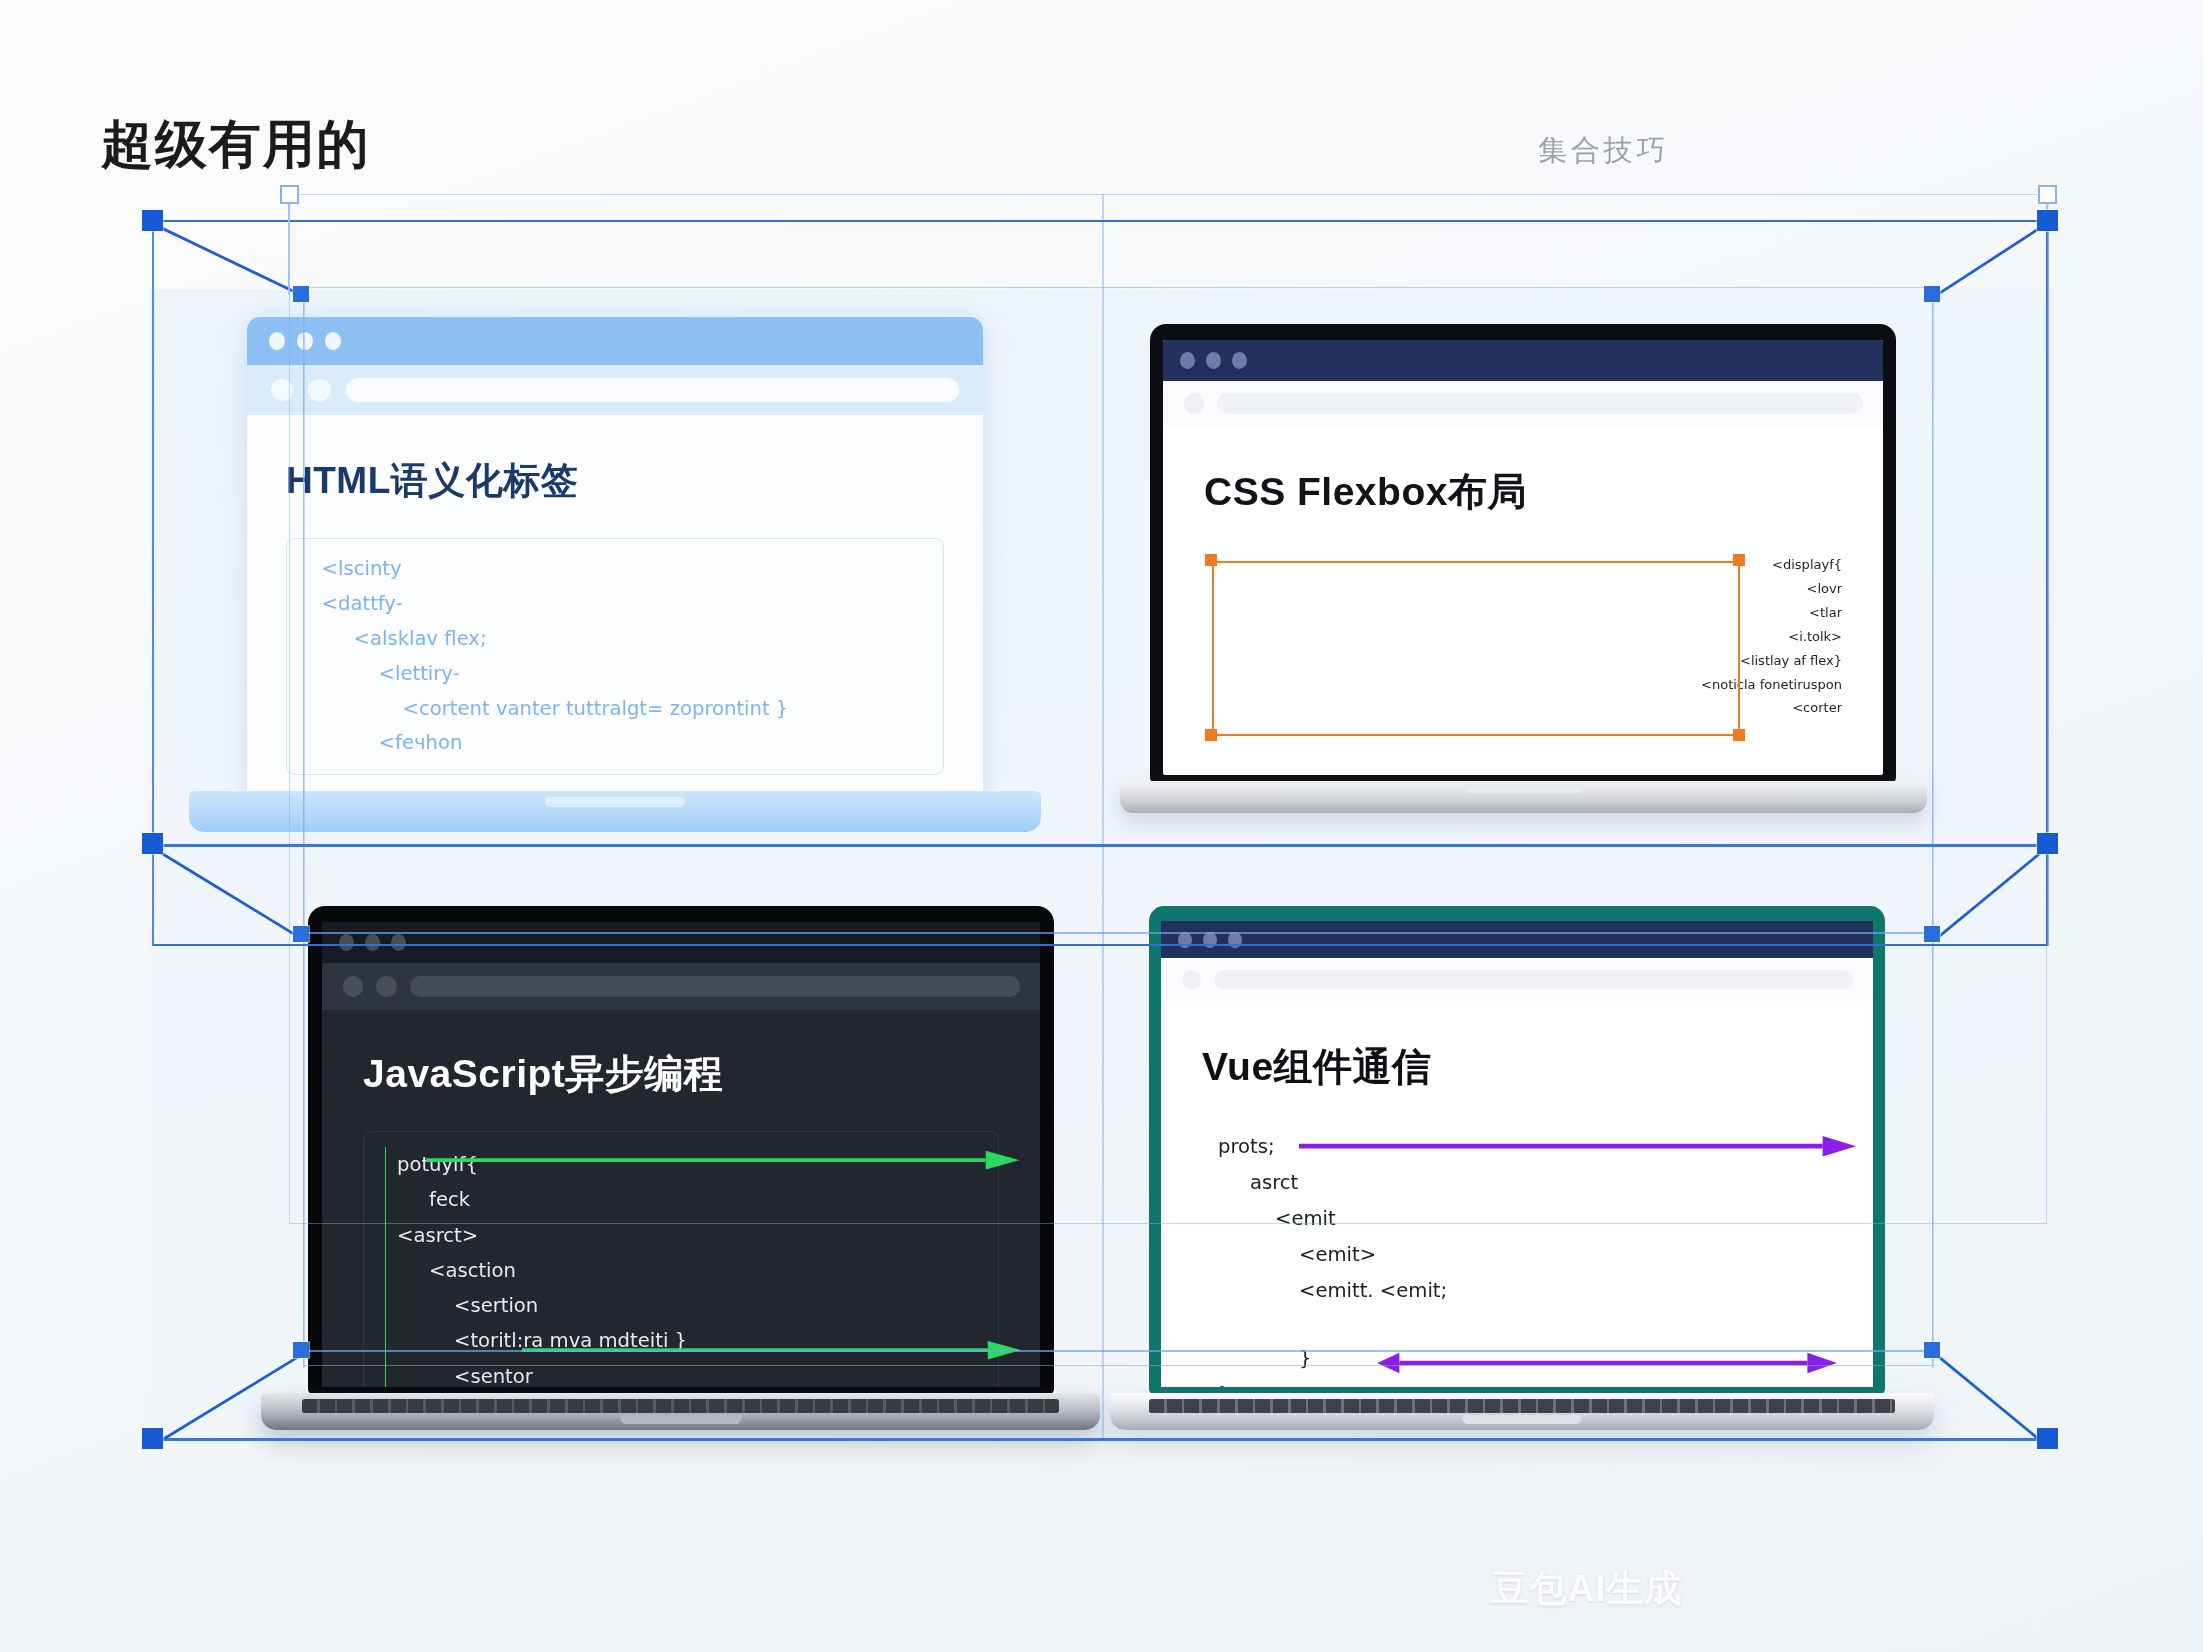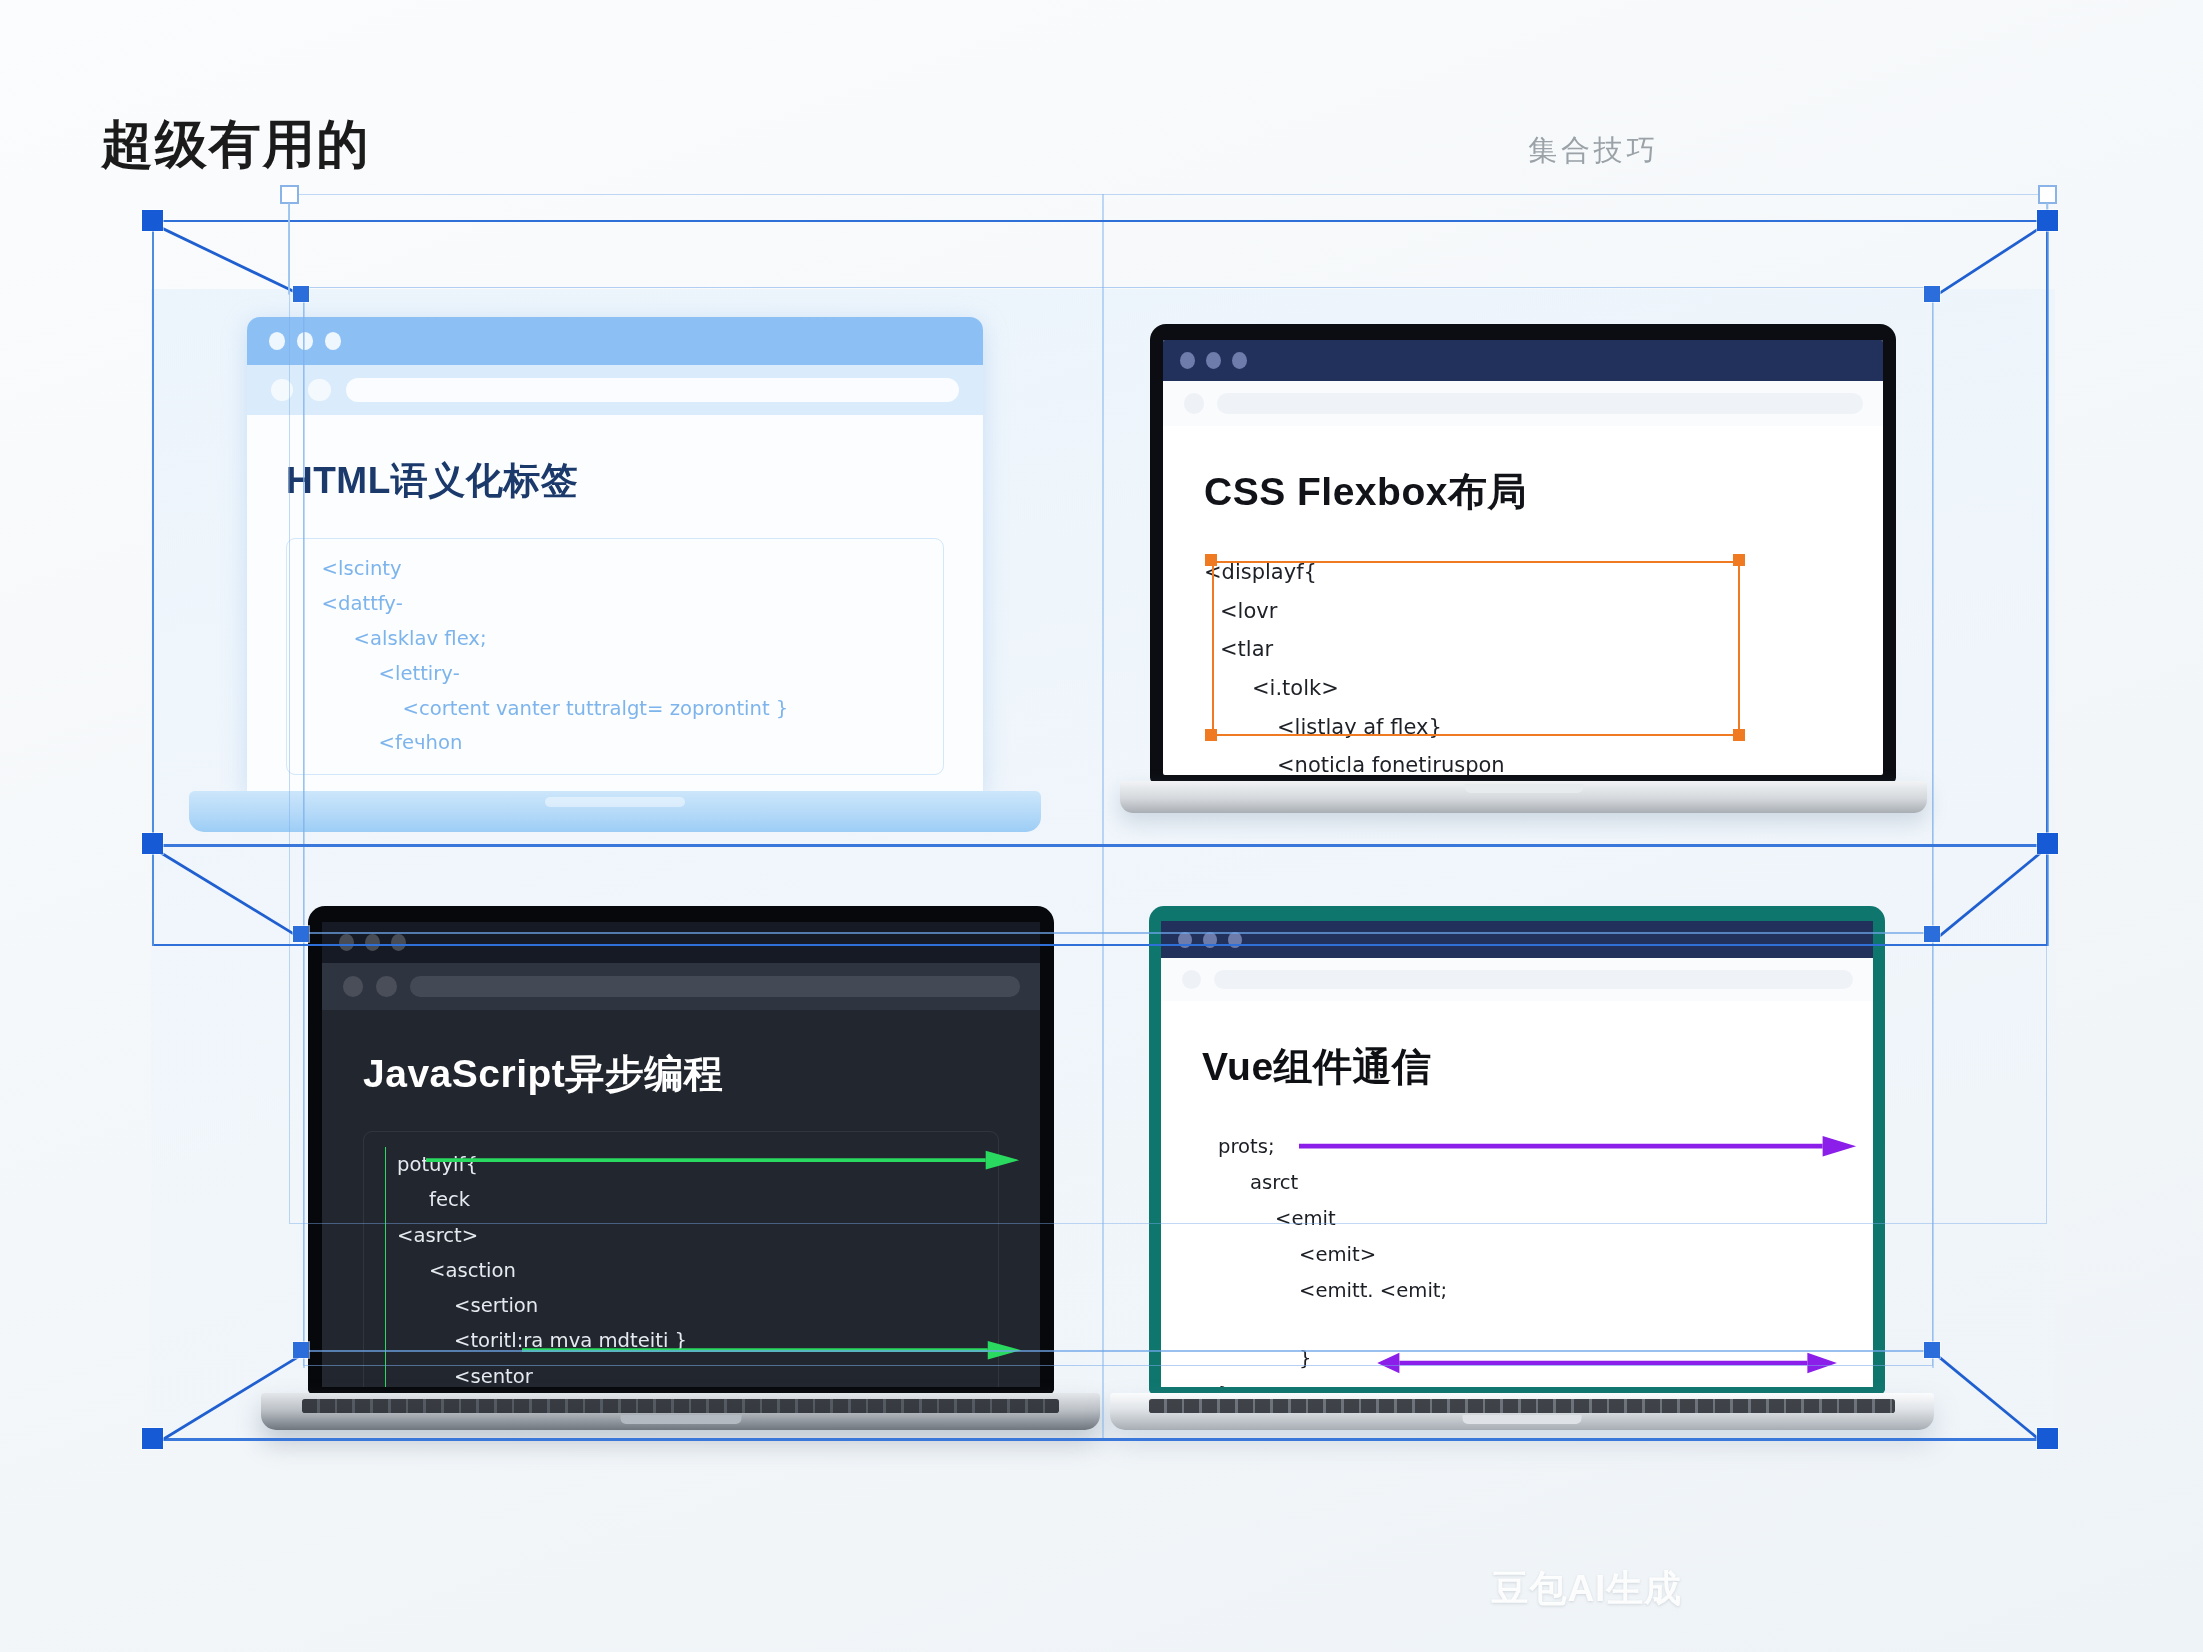--- a/index.html
+++ b/index.html
@@ -10,21 +10,21 @@
     position: relative;
   }
 
   
   .page-title {
     position: absolute; left: 101px; top: 110px;
     font-size: 52px; font-weight: 700; color: #1b1b1b;
     letter-spacing: 1.9px;
   }
   .page-subtitle {
-    position: absolute; right: 105px; top: 131px;
+    position: absolute; right: 95px; top: 131px;
     font-size: 29px; font-weight: 400; color: #9aa2a8;
     letter-spacing: 3.7px;
   }
 
   
   .canvas { position: absolute; left: 0; top: 0; width: 1764px; height: 1653px; }
 
   .stage-bg {
     position: absolute; left: 151px; top: 289px;
     width: 1904px; height: 1147px;
@@ -138,21 +138,21 @@
     background: #0b0d12; border-radius: 16px 16px 5.6px 5.6px; padding: 16px 13px 8.4px 13px;
   }
   .dev2 .screen { width: 100%; height: 100%; background: #ffffff; overflow: hidden; border-radius: 1.9px; }
   .dev2 .titlebar { height: 41px; background: #22305c; display:flex; align-items:center; padding-left: 17px; gap: 11.2px; }
   .dev2 .dot { width: 15px; height: 17px; border-radius: 50%; background: #6d7cab; }
   .dev2 .toolbar { height: 45px; background: #fafbfd; display:flex; align-items:center; padding: 0 20.5px; gap: 13px; }
   .dev2 .nav-dot { width: 20.5px; height: 20.5px; border-radius: 50%; background: #eef1f6; }
   .dev2 .url { flex:1; height: 20.5px; border-radius: 10.3px; background: #eff2f7; }
   .dev2 .content { padding: 39px 41px 0 41px; position: relative; }
   .dev2 .card-title { font-size: 39px; font-weight: 700; color: #111318; letter-spacing: 0.5px; }
-  .dev2 .code-line { color: #1d2026; font-size: 21px; line-height: 1.84; font-family: "DejaVu Sans", sans-serif; filter: blur(0.3px); }
+  .dev2 .code-line { color: #1d2026; font-size: 13px; line-height: 1.84; font-family: "DejaVu Sans", sans-serif; filter: blur(0.3px); text-align: right; }
   .dev2 .codewrap { margin-top: 34px; position: relative; }
   .dev2 .selrect {
     position: absolute; left: 7.5px; top: 7.5px; width: 528px; height: 175px;
     border: 2.3px solid #f07a22;
   }
   .dev2 .orange-h {
     position: absolute; width: 12px; height: 12px; background: #f07a22;
   }
   .dev2 .base {
     position: absolute; left: -30px; top: 457px; width: 807px; height: 32px;

